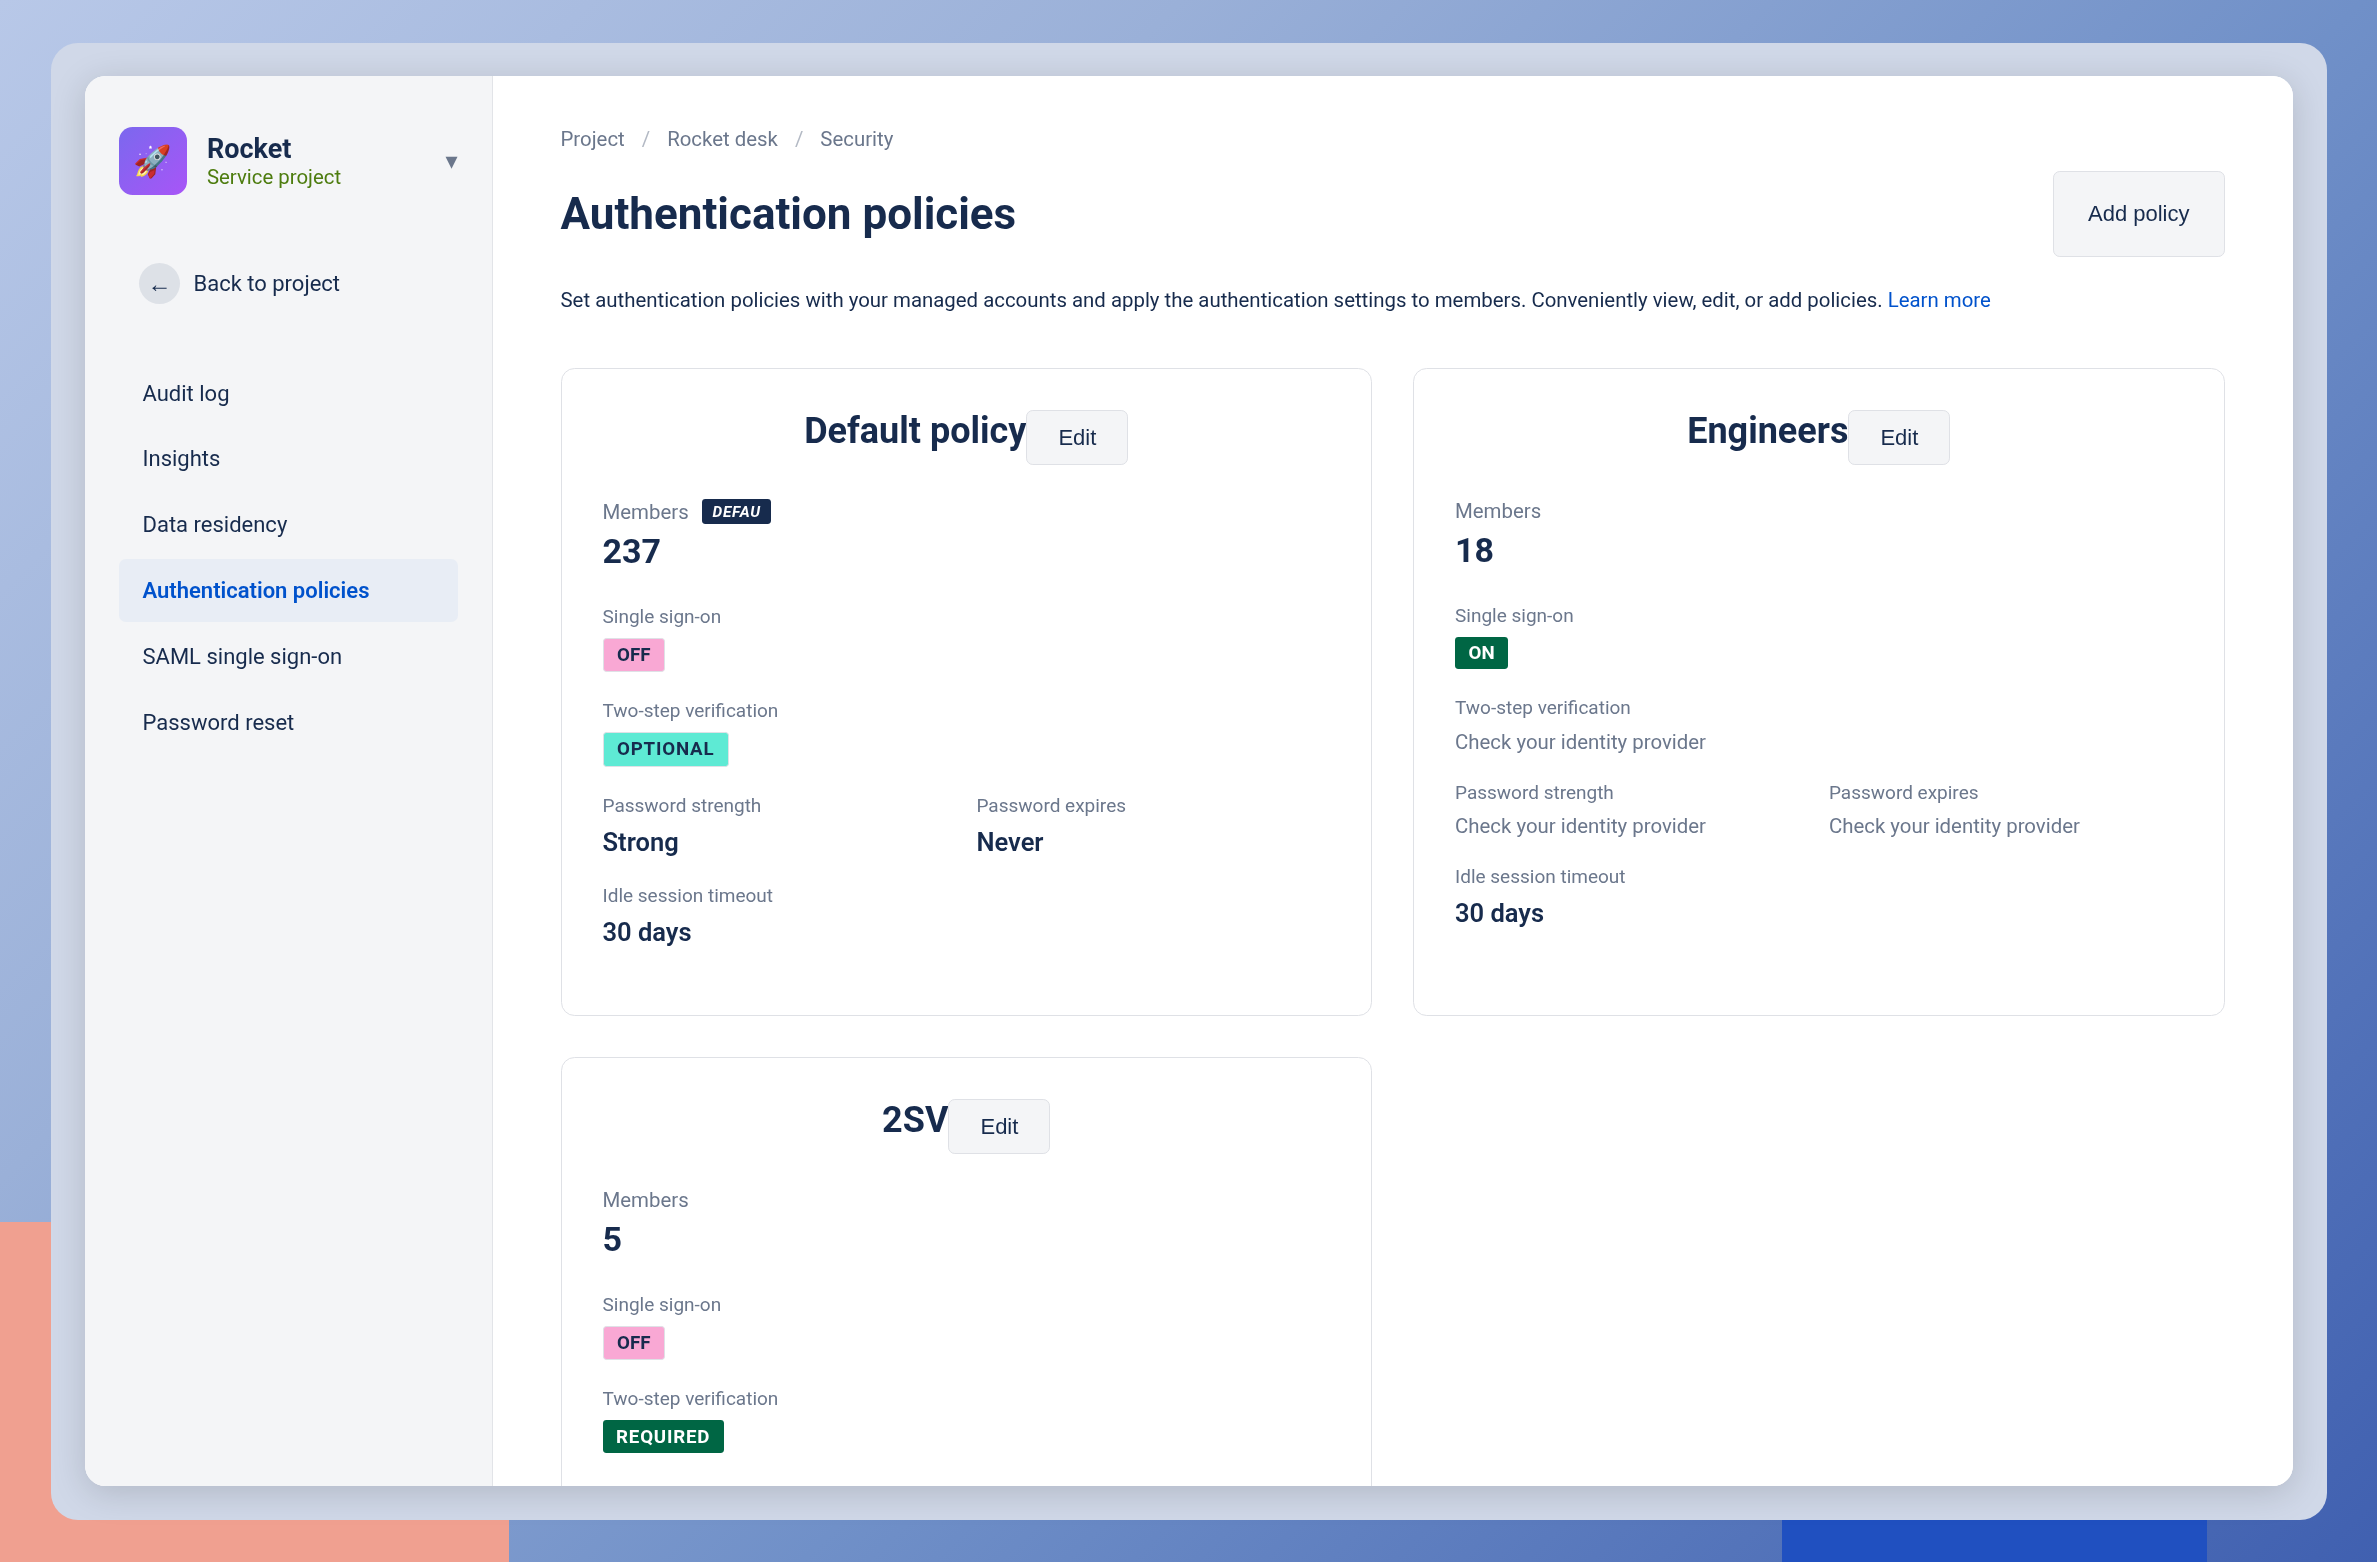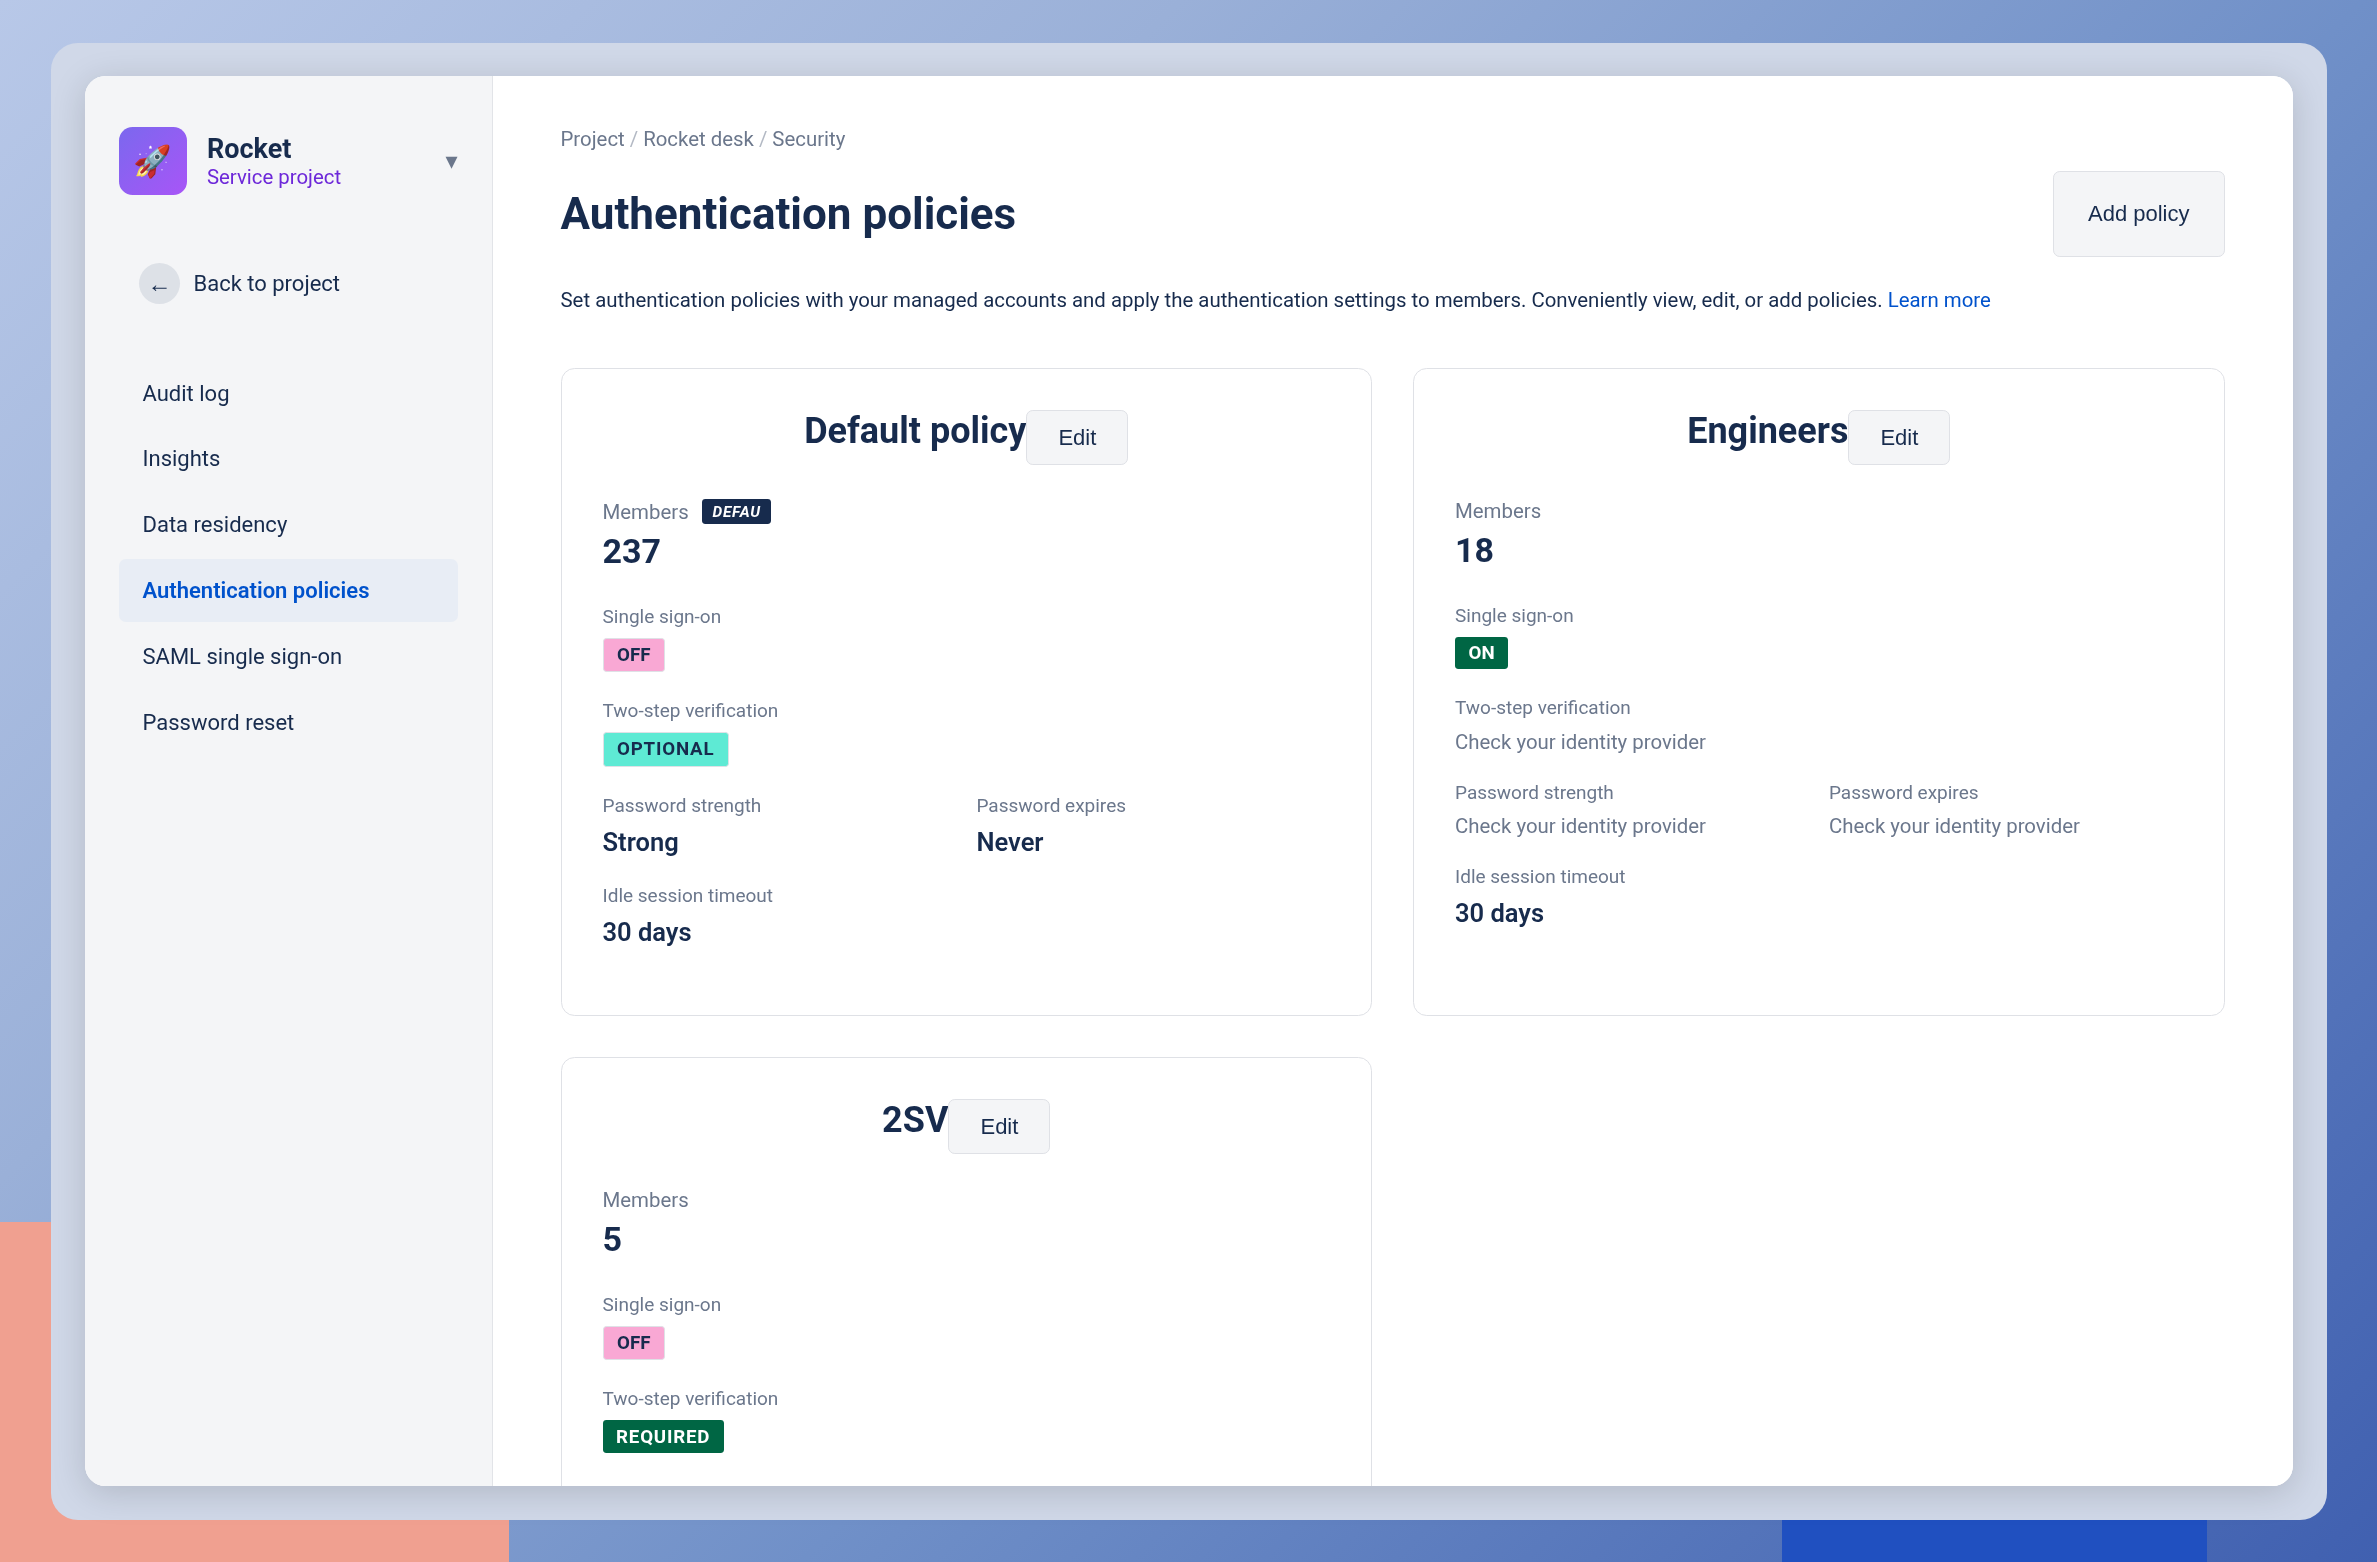--- a/index.html
+++ b/index.html
@@ -77,21 +77,21 @@
       font-size: 31px;
     }
     .project-info { flex: 1; }
     .project-name {
       font-size: 27px;
       font-weight: 700;
       color: #172b4d;
     }
     .project-type {
       font-size: 20.4px;
-      color: #6d28d9;
+      color: #4d7c0f;
     }
     .chevron-down {
       color: #6b778c;
       font-size: 24px;
     }
     .back-btn {
       display: flex;
       align-items: center;
       gap: 13.6px;
       padding: 17px 20.4px;
@@ -130,21 +130,21 @@
       padding: 51px 68px;
       overflow-y: auto;
       background: white;
     }
     .breadcrumb {
       font-size: 20.4px;
       color: #6b778c;
       margin-bottom: 20.4px;
       display: flex;
       align-items: center;
-      gap: 5px;
+      gap: 17px;
     }
     .breadcrumb span { color: #6b778c; }
     .breadcrumb .sep { color: #b3b9c4; }
     .page-header {
       display: flex;
       align-items: center;
       justify-content: space-between;
       margin-bottom: 27px;
     }
     .page-title {

